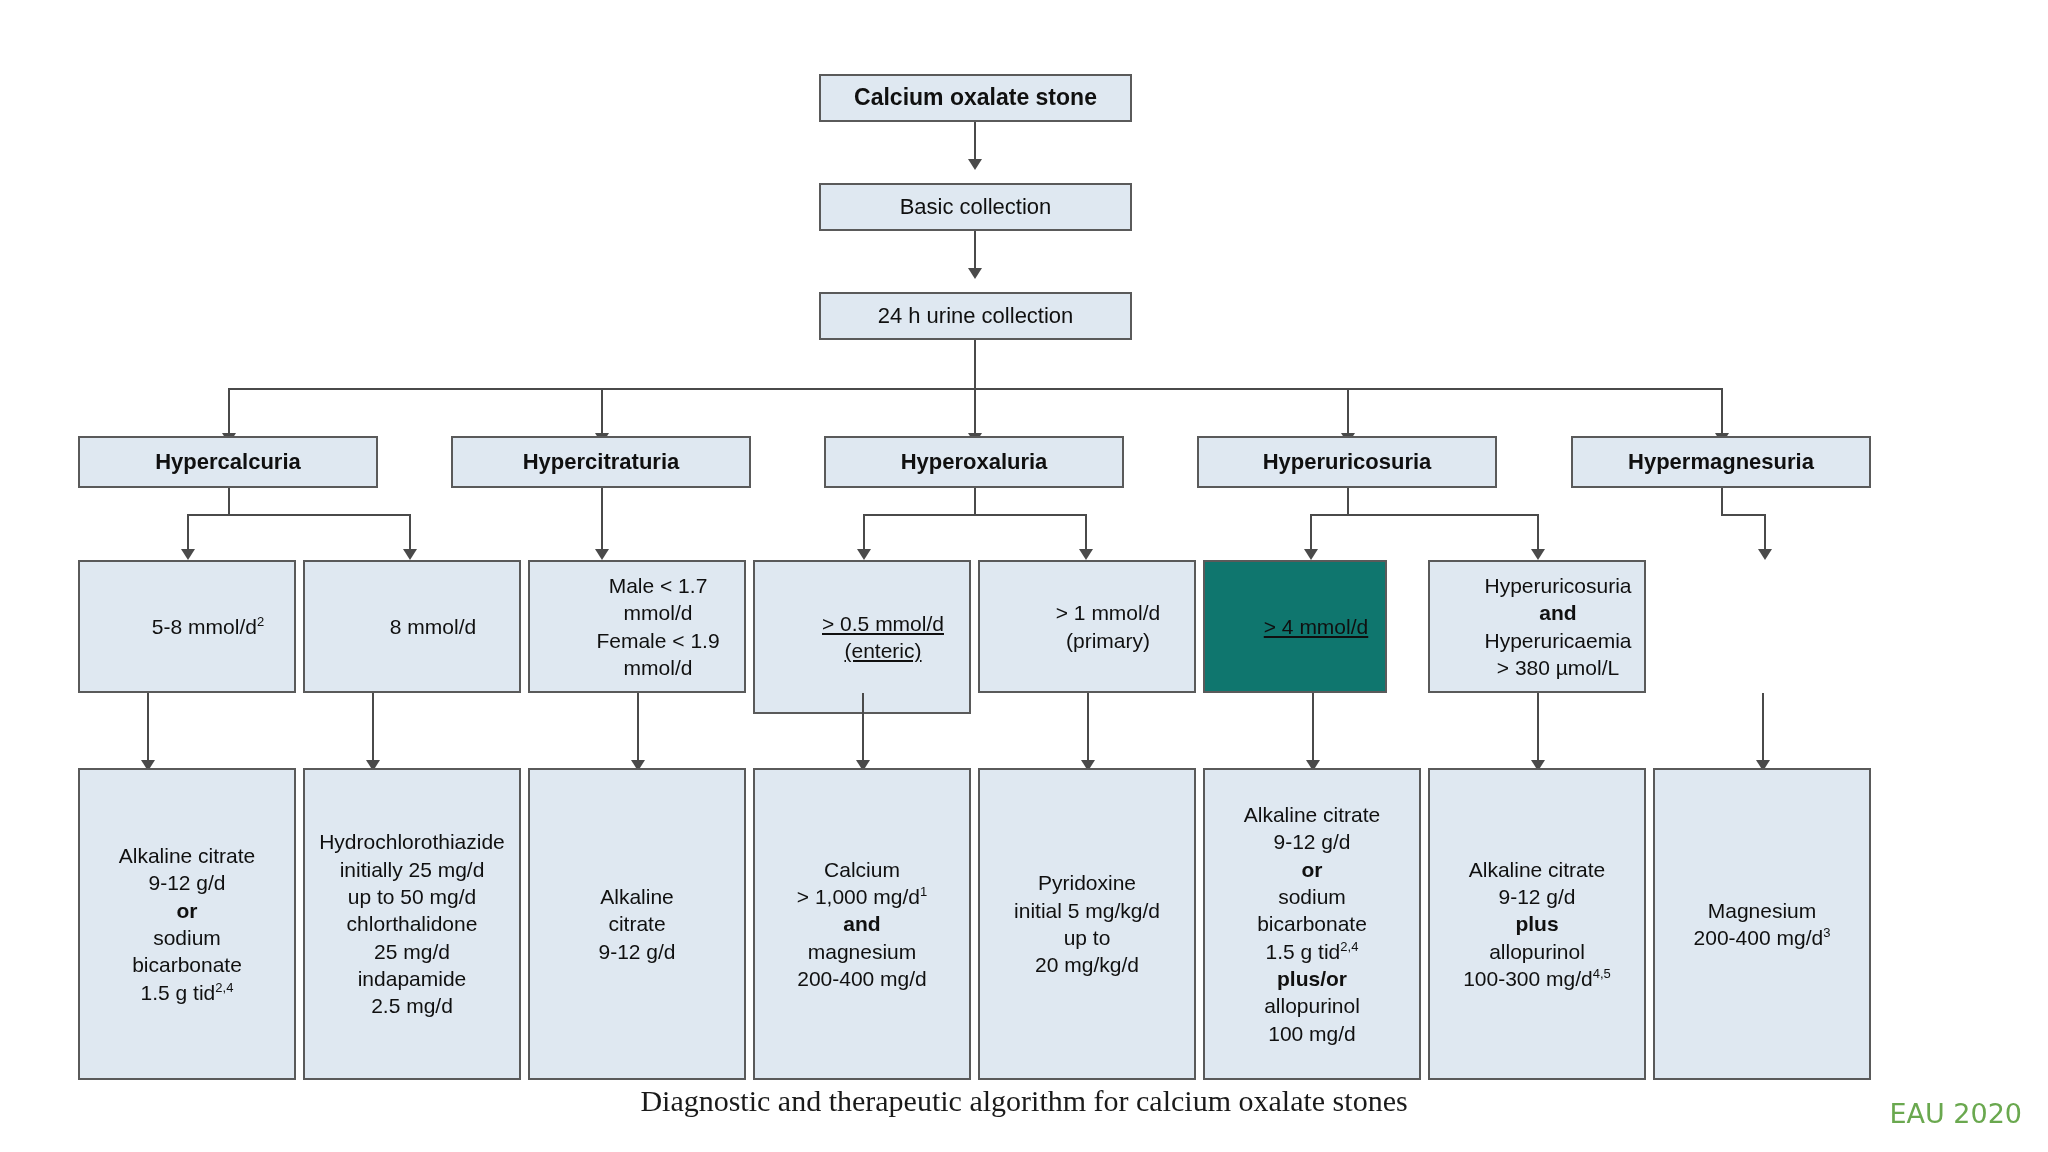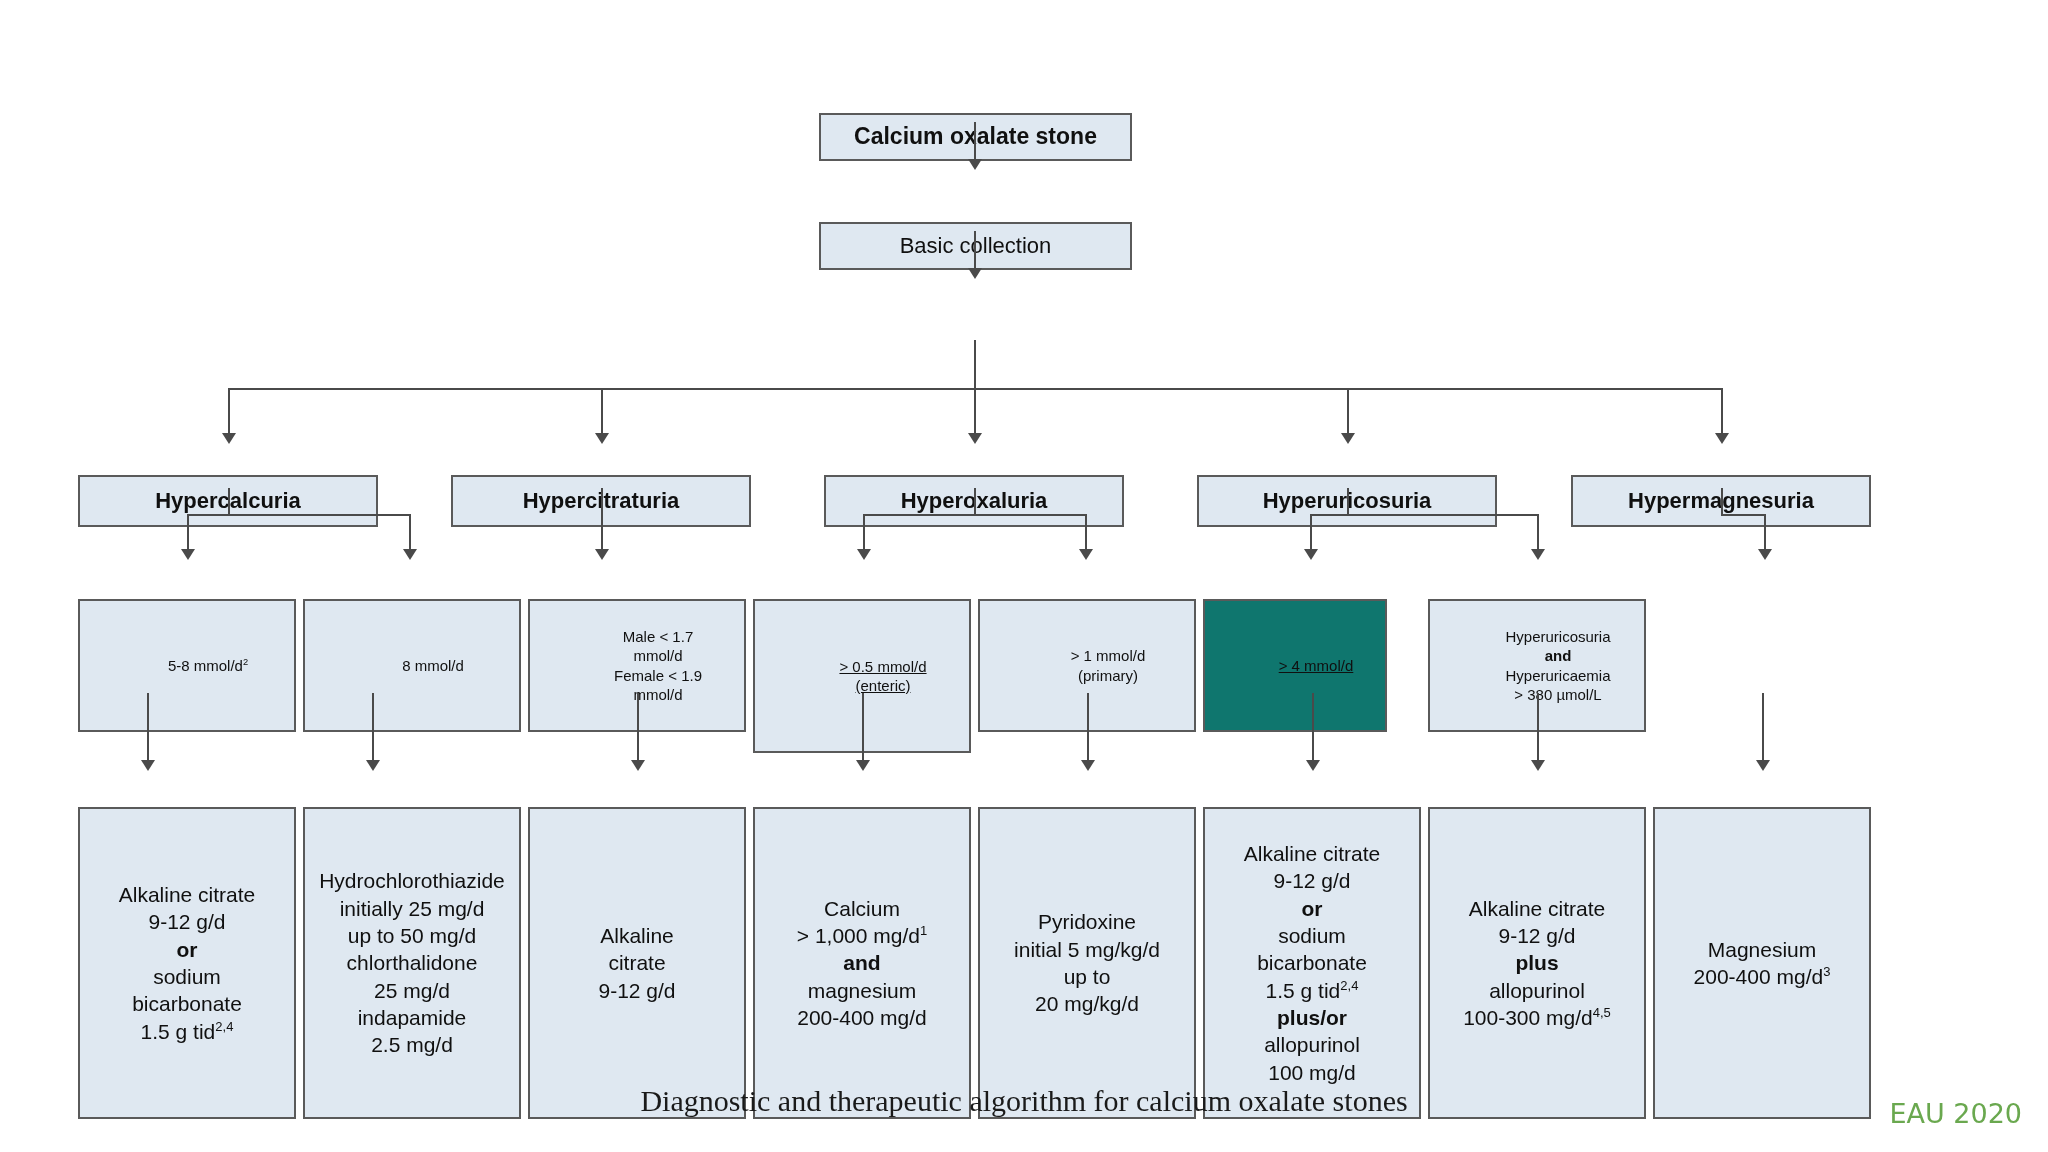--- a/index.html
+++ b/index.html
@@ -27,38 +27,37 @@
     box-sizing: border-box;
     background: #dfe8f1;
     border: 2px solid #5a5a5a;
     display: flex;
     align-items: center;
     justify-content: center;
     text-align: center;
     color: #101010;
     line-height: 1.30;
     padding: 4px 6px;
-    margin-top: 39px;
   }
   .node .txt { display: block; width: 100%; }
 
   
   .chain {
     font-size: 22px;
   }
   .chain.title { font-weight: bold; font-size: 23px; }
 
   
   .cat {
     font-size: 22px;
     font-weight: bold;
   }
 
   
-  .crit { font-size: 15px; padding-left: 48px; }
+  .crit { font-size: 21px; padding-left: 48px; }
 
   
   .treat { font-size: 21px; }
 
   .node b { font-weight: bold; }
   .node sup {
     font-size: 0.62em;
     vertical-align: super;
     line-height: 0;
   }
@@ -110,20 +109,23 @@
   <div class="vline" style="left: 974px; top: 122px; height: 42px; background: rgb(74, 74, 74);"></div>
   <div class="arrow" style="left: 968px; top: 159px; border-top-color: rgb(74, 74, 74);"></div>
 
   <div class="node chain" style="left: 819px; top: 183px; width: 313px; height: 48px; background: rgb(223, 232, 241); border-color: rgb(90, 90, 90);">
     <span class="txt">Basic collection</span>
   </div>
 
   <div class="vline" style="left: 974px; top: 231px; height: 42px; background: rgb(74, 74, 74);"></div>
   <div class="arrow" style="left: 968px; top: 268px; border-top-color: rgb(74, 74, 74);"></div>
 
+  <div class="node chain" style="left: 819px; top: 292px; width: 313px; height: 48px; background: rgb(223, 232, 241); border-color: rgb(90, 90, 90);">
+    <span class="txt">24 h urine collection</span>
+  </div>
 
   <div class="vline" style="left: 974px; top: 340px; height: 48px; background: rgb(74, 74, 74);"></div>
   <div class="hline" style="left: 228px; top: 388px; width: 1493px; background: rgb(74, 74, 74);"></div>
 
   <div class="vline" style="left: 228px; top: 388px; height: 50px; background: rgb(74, 74, 74);"></div>
   <div class="arrow" style="left: 222px; top: 433px; border-top-color: rgb(74, 74, 74);"></div>
 
   <div class="vline" style="left: 601px; top: 388px; height: 50px; background: rgb(74, 74, 74);"></div>
   <div class="arrow" style="left: 595px; top: 433px; border-top-color: rgb(74, 74, 74);"></div>
 

